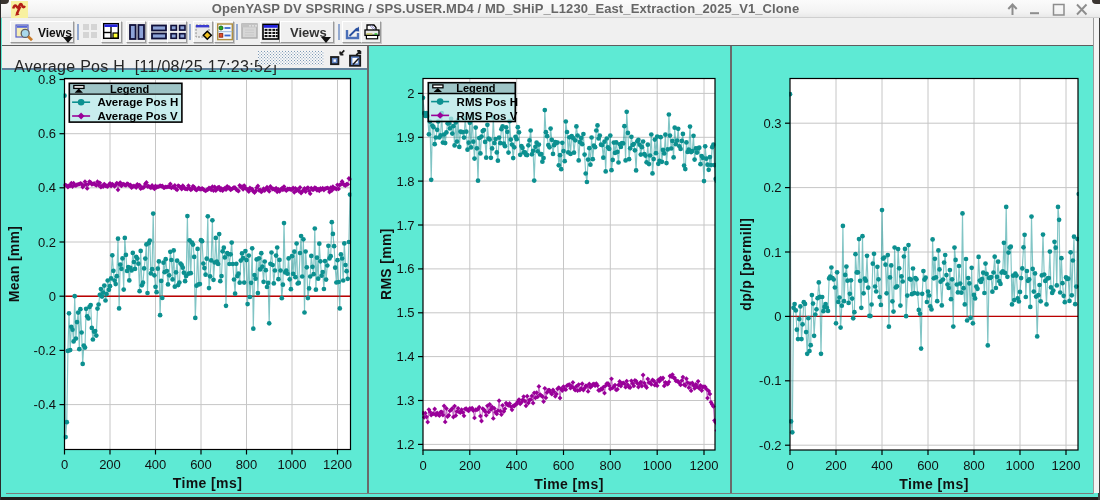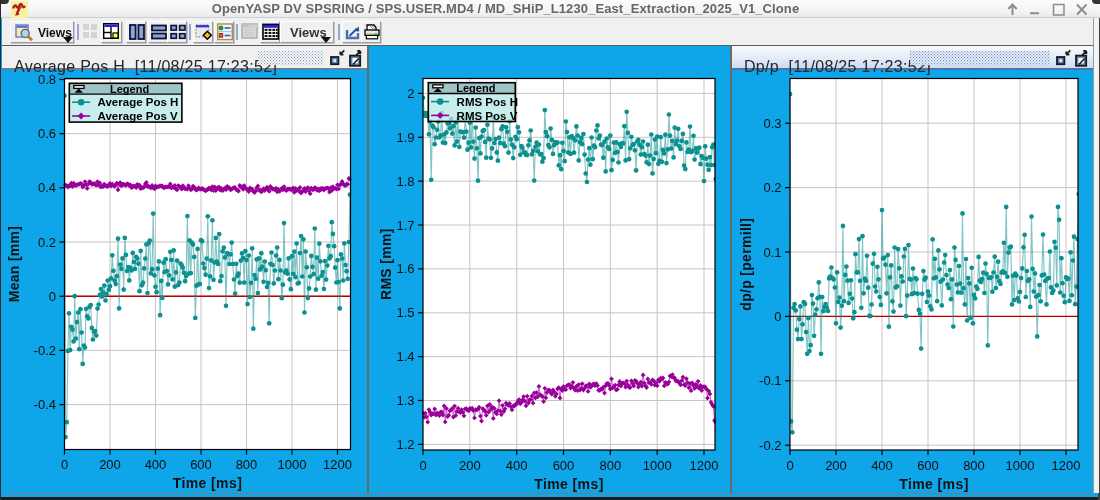--- a/index.html
+++ b/index.html
@@ -1,17 +1,17 @@
 <!DOCTYPE html>
 <html><head>
 <meta charset="utf-8">
 <style>
 * { margin:0; padding:0; box-sizing:border-box; }
 html,body { width:1100px; height:500px; overflow:hidden; font-family:"Liberation Sans", sans-serif; }
-#win { position:relative; width:1100px; height:500px; background:#0ea5e9; border-left:1px solid #2a2a2a; border-right:2px solid #3f3f3f; }
+#win { position:relative; width:1100px; height:500px; background:#5eead4; border-left:1px solid #2a2a2a; border-right:2px solid #3f3f3f; }
 
 #titlebar { position:absolute; left:0; top:0; width:1099px; height:18px;
   background:linear-gradient(#fbfbfb, #f3f3f3 70%, #e9e9e9); border-bottom:1px solid #cfcfcf; }
 #titlebar .corner { position:absolute; top:0; width:8px; height:4px; background:#3a3430; }
 #titlebar .title { position:absolute; left:0; right:90px; top:1px; text-align:center; font-size:13px; font-weight:bold; color:#666; letter-spacing:0.1px; }
 
 #toolbar { position:absolute; left:1px; top:18px; width:1097px; height:28px; background:#f0f0f0; border-bottom:1px solid #5e5e5e; }
 .tbtn { position:absolute; top:3px; height:22px; background:#f0f0f0; border:1px solid #9a9a9a; border-top-color:#ffffff; border-left-color:#ffffff; box-shadow:1px 1px 0 #c8c8c8; }
 .tflat { position:absolute; top:5px; }
 .tsep { position:absolute; top:6px; width:2px; height:16px; background:#93a9d0; }
@@ -216,37 +216,20 @@
       <rect x="4" y="11" width="7.4" height="7.2" fill="#6286c6" stroke="#1a1a1a" stroke-width="1.8"></rect>
       <rect x="6.5" y="13.4" width="2.4" height="2.4" fill="#fff"></rect>
       <path d="M29.2 9.2 L33.2 5.2 M33.4 4.9 l-3.2 0 M33.4 4.9 l0 3.2" fill="none" stroke="#1a1a1a" stroke-width="1.7"></path>
       <rect x="23" y="9.6" width="10.2" height="10.2" fill="#6286c6" stroke="#1a1a1a" stroke-width="1.8"></rect>
       <rect x="25.4" y="12" width="5.4" height="5.4" fill="#fff"></rect>
       <path d="M26 18.4 L31.6 12.4" fill="none" stroke="#1a1a1a" stroke-width="1.5"></path>
     </svg>
   </div>
   <div class="vsep" style="left:366px;"></div>
   <div class="vsep" style="left:729px;"></div>
-  <div class="phead active" style="left:731px; width:361px;">
-    <div class="t">Dp/p&nbsp;&nbsp;[11/08/25 17:23:52]</div>
-    <div class="dots" style="left:178px; width:140px;">
-        <svg>
-          <rect width="100%" height="100%" fill="url(#dp2)"></rect>
-        </svg>
-      </div>
-    <svg class="picons" style="left:321px" width="36" height="22" viewBox="0 0 36 22">
-      <path d="M17.3 4.4 L13.4 8.3 M13.2 8.6 l3.2 0 M13.2 8.6 l0 -3.2" fill="none" stroke="#1a1a1a" stroke-width="1.7"></path>
-      <rect x="4" y="11" width="7.4" height="7.2" fill="#6286c6" stroke="#1a1a1a" stroke-width="1.8"></rect>
-      <rect x="6.5" y="13.4" width="2.4" height="2.4" fill="#fff"></rect>
-      <path d="M29.2 9.2 L33.2 5.2 M33.4 4.9 l-3.2 0 M33.4 4.9 l0 3.2" fill="none" stroke="#1a1a1a" stroke-width="1.7"></path>
-      <rect x="23" y="9.6" width="10.2" height="10.2" fill="#6286c6" stroke="#1a1a1a" stroke-width="1.8"></rect>
-      <rect x="25.4" y="12" width="5.4" height="5.4" fill="#fff"></rect>
-      <path d="M26 18.4 L31.6 12.4" fill="none" stroke="#1a1a1a" stroke-width="1.5"></path>
-    </svg>
-  </div>
 
   <svg width="1100" height="500" viewBox="0 0 1100 500" style="position:absolute;left:0;top:0;font-family:'Liberation Sans',sans-serif;">
       <defs>
         <clipPath id="cp1">
           <rect x="62.5" y="77.5" width="288" height="373"></rect>
         </clipPath>
         <clipPath id="cp2">
           <rect x="421" y="77.5" width="294" height="373.5"></rect>
         </clipPath>
         <clipPath id="cp3">

